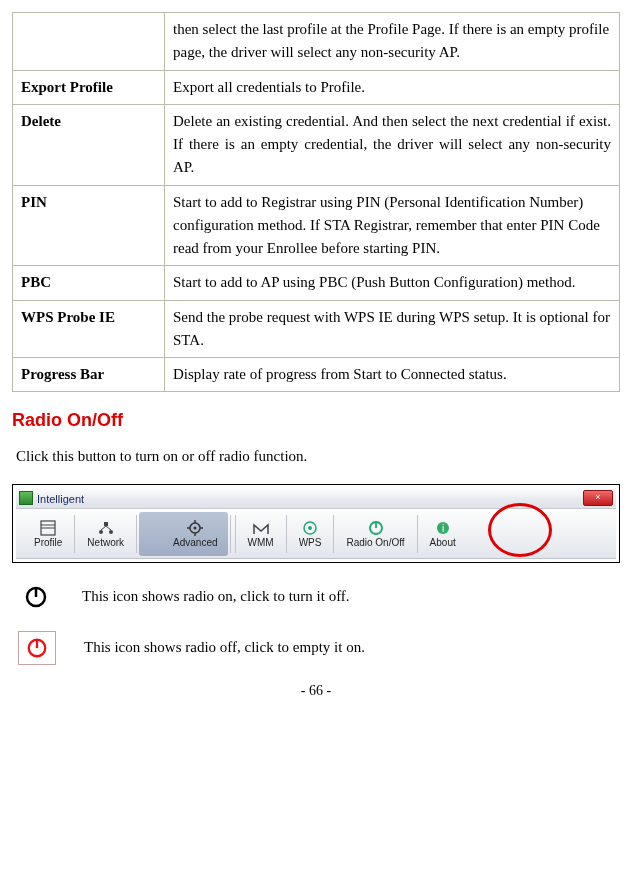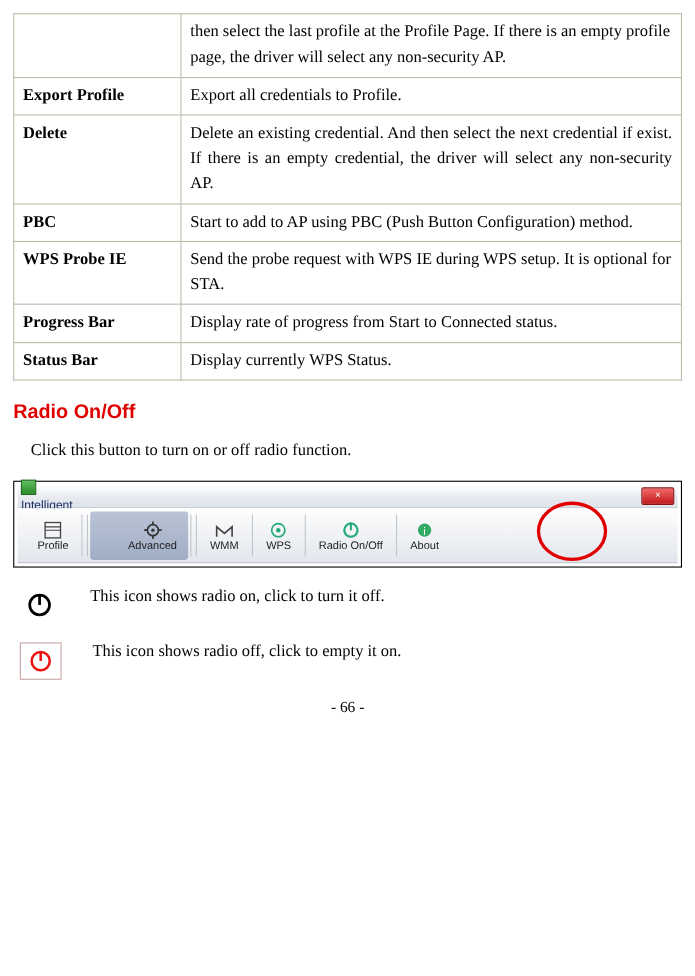--- a/index.html
+++ b/index.html
@@ -32,47 +32,46 @@
     text-align: justify;
   }
   h2.section {
     font-family: Arial, Helvetica, sans-serif;
     color: #e00000;
     font-weight: bold;
     font-size: 18px;
     margin: 18px 0 14px 0;
   }
   p.body {
-    margin: 10px 0 16px 16px;
+    margin: 10px 0 16px 4px;
     line-height: 1.5;
   }
   .shot {
     border: 1px solid #000;
     background: #fff;
     padding: 3px;
     position: relative;
     margin-bottom: 18px;
   }
   .shot-titlebar {
     background: linear-gradient(#fff, #e6e9ee 60%, #dfe3ea);
     height: 20px;
     display: flex;
     align-items: center;
     justify-content: space-between;
     padding: 0 3px;
     border-bottom: 1px solid #c5c9d0;
   }
   .shot-title-left {
     display: flex;
-    align-items: flex-start;
+    align-items: flex-end;
     gap: 4px;
     font-family: Tahoma, Arial, sans-serif;
     font-size: 11px;
     color: #1a2d66;
-    flex-direction: column;
   }
   .shot-title-icon {
     width: 14px;
     height: 14px;
     background: linear-gradient(#5fbf5f, #2a8a2a);
     border: 1px solid #1a6a1a;
     box-sizing: border-box;
   }
   .shot-close {
     width: 28px;
@@ -128,21 +127,21 @@
     width: 58px;
     height: 48px;
     border: 3px solid #e00000;
     border-radius: 50%;
     top: 18px;
     right: 67px;
     pointer-events: none;
   }
   .icon-row {
     display: flex;
-    align-items: flex-start;
+    align-items: center;
     gap: 28px;
     margin: 0 0 18px 6px;
   }
   .icon-cell {
     width: 36px;
     height: 32px;
     display: flex;
     align-items: center;
     justify-content: center;
   }
@@ -168,34 +167,34 @@
     </tr>
     <tr>
       <td class="term">Export Profile</td>
       <td class="desc">Export all credentials to Profile.</td>
     </tr>
     <tr>
       <td class="term">Delete</td>
       <td class="desc justify">Delete an existing credential. And then select the next credential if exist. If there is an empty credential, the driver will select any non-security AP.</td>
     </tr>
     <tr>
+      <td class="term">PIN</td>
+      <td class="desc">Start to add to Registrar using PIN (Personal Identification Number) configuration method. If STA Registrar, remember that enter PIN Code read from your Enrollee before starting PIN.</td>
+    </tr>
+    <tr>
       <td class="term">PBC</td>
       <td class="desc">Start to add to AP using PBC (Push Button Configuration) method.</td>
     </tr>
     <tr>
       <td class="term">WPS Probe IE</td>
       <td class="desc">Send the probe request with WPS IE during WPS setup. It is optional for STA.</td>
     </tr>
     <tr>
       <td class="term">Progress Bar</td>
       <td class="desc">Display rate of progress from Start to Connected status.</td>
-    </tr>
-    <tr>
-      <td class="term">Status Bar</td>
-      <td class="desc">Display currently WPS Status.</td>
     </tr>
   </tbody>
 </table>
 
 <h2 class="section">Radio On/Off</h2>
 
 <p class="body">Click this button to turn on or off radio function.</p>
 
 <div class="shot">
   <div class="shot-titlebar">
@@ -210,20 +209,30 @@
     <div class="tb-btn">
       <svg viewBox="0 0 20 18">
           <rect x="3" y="2" width="14" height="14" fill="none" stroke="#444" stroke-width="1.2"></rect>
           <line x1="3" y1="6" x2="17" y2="6" stroke="#444"></line>
           <line x1="3" y1="9" x2="17" y2="9" stroke="#444"></line>
         </svg>
       <span>Profile</span>
     </div>
     <div class="tb-sep"></div>
 
+    <div class="tb-btn">
+      <svg viewBox="0 0 20 18">
+          <circle cx="5" cy="13" r="2" fill="#444"></circle>
+          <circle cx="15" cy="13" r="2" fill="#444"></circle>
+          <rect x="8" y="3" width="4" height="4" fill="#444"></rect>
+          <line x1="10" y1="7" x2="5" y2="11" stroke="#444"></line>
+          <line x1="10" y1="7" x2="15" y2="11" stroke="#444"></line>
+        </svg>
+      <span>Network</span>
+    </div>
     <div class="tb-sep"></div>
 
     <div class="tb-btn active">
       <svg viewBox="0 0 20 18">
           <circle cx="10" cy="9" r="5" fill="none" stroke="#333" stroke-width="1.5"></circle>
           <circle cx="10" cy="9" r="1.5" fill="#333"></circle>
           <line x1="10" y1="1" x2="10" y2="4" stroke="#333" stroke-width="1.5"></line>
           <line x1="10" y1="14" x2="10" y2="17" stroke="#333" stroke-width="1.5"></line>
           <line x1="2" y1="9" x2="5" y2="9" stroke="#333" stroke-width="1.5"></line>
           <line x1="15" y1="9" x2="18" y2="9" stroke="#333" stroke-width="1.5"></line>

